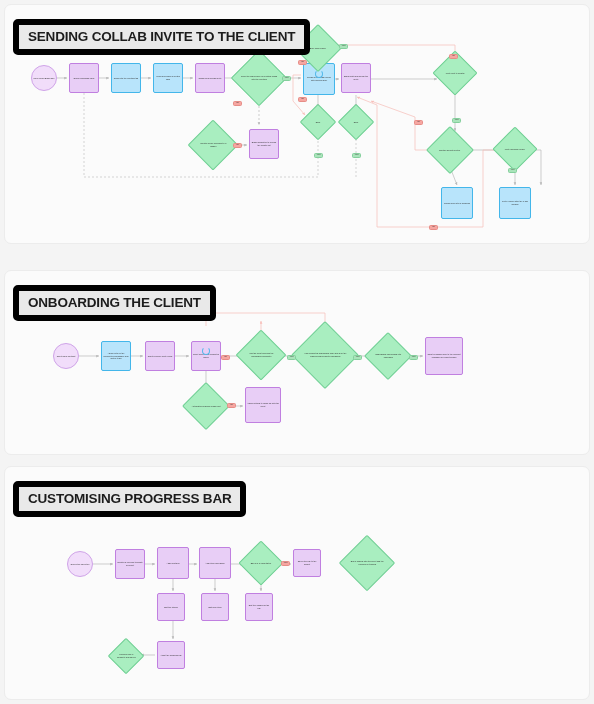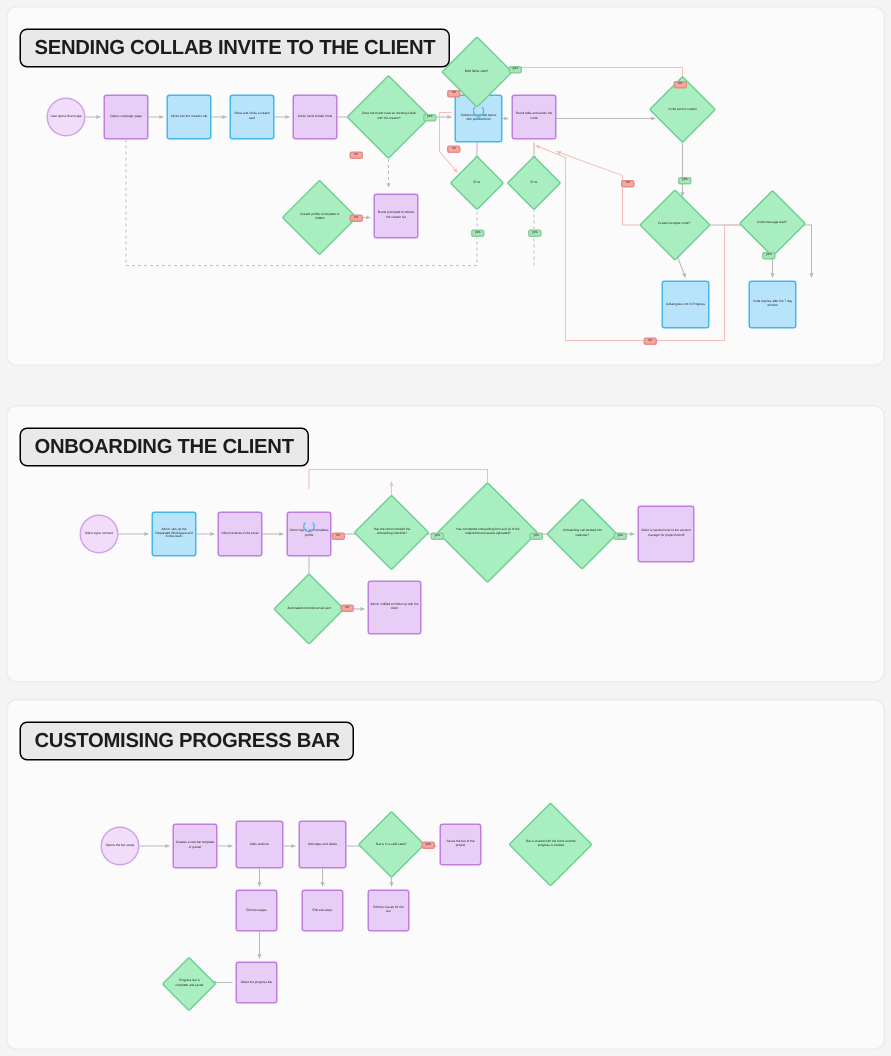--- a/index.html
+++ b/index.html
@@ -22,21 +22,21 @@
     overflow:hidden;
   }
   #panel-1{top:4px;height:240px;}
   #panel-2{top:270px;height:185px;}
   #panel-3{top:466px;height:234px;}
 
   .panel-title{
     position:absolute;
     display:inline-block;
     background:#e9e9e9;
-    border:1px solid #000000;
+    border:6px solid #000000;
     border-radius:5px;
     padding:4px 9px 5px 9px;
     font-size:13.5px;
     font-weight:700;
     letter-spacing:-0.2px;
     color:#1c1c1c;
     white-space:nowrap;
     z-index:40;
     font-family:"Liberation Sans", sans-serif;
   }

